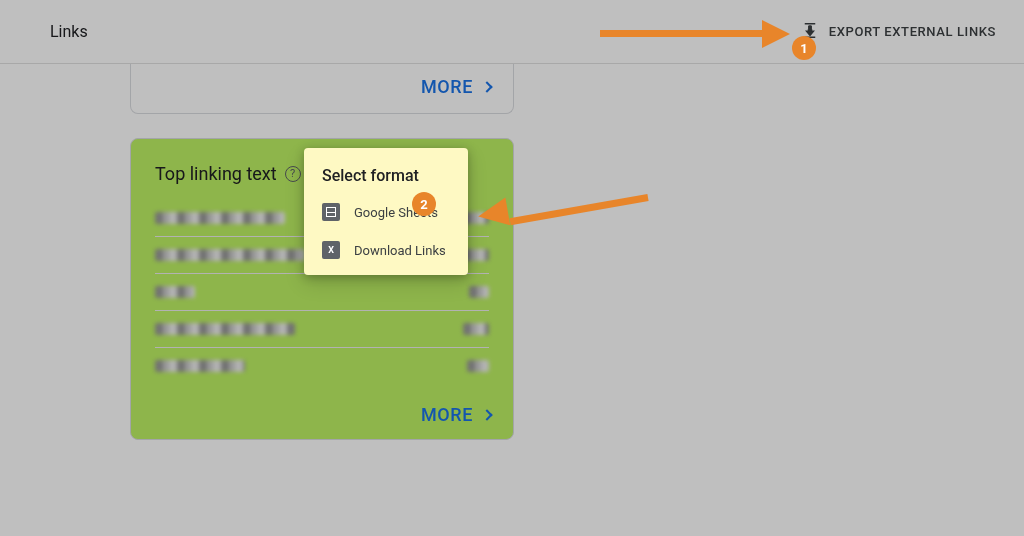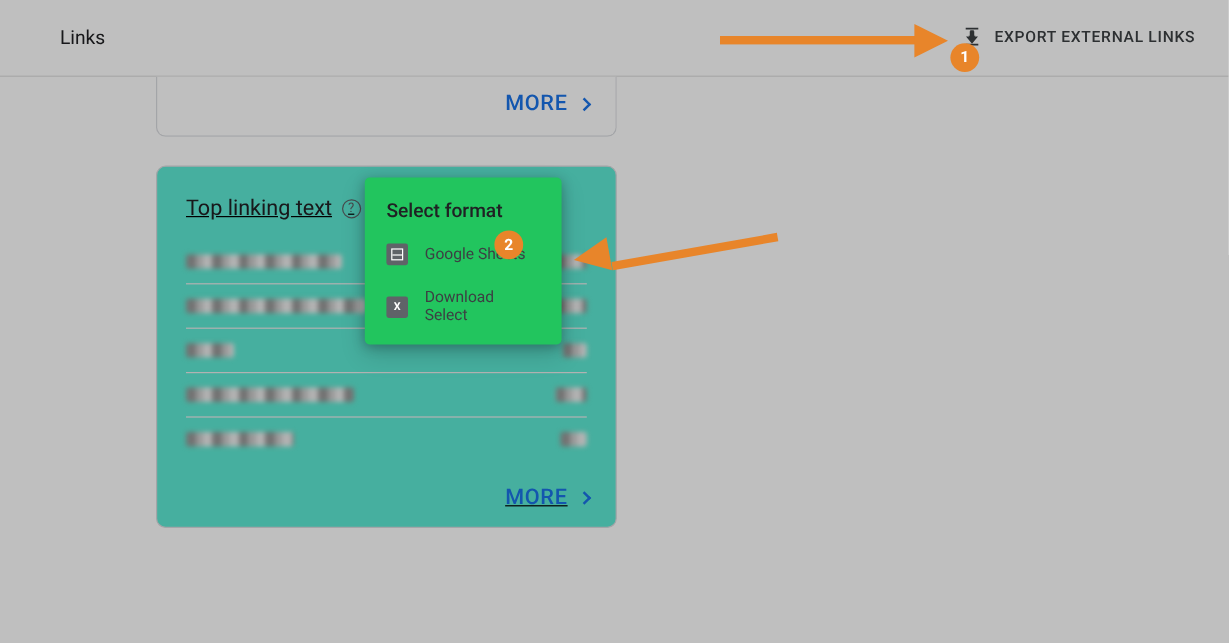--- a/index.html
+++ b/index.html
@@ -42,26 +42,25 @@
       text-transform: uppercase;
       cursor: pointer;
     }
     .export-btn svg { width: 18px; height: 18px; fill: #3c4043; }
 
     .content {
       padding: 0 0 0 130px;
     }
     .card {
       width: 384px;
-      background: #5eead4;
+      background: #bef264;
       border: 1px solid #dadce0;
       border-radius: 8px;
       margin-bottom: 24px;
       padding: 2px 0;
-      text-decoration: underline;
     }
     .card-partial {
       width: 384px;
       background: #fff;
       border: 1px solid #dadce0;
       border-radius: 0 0 8px 8px;
       border-top: none;
       margin-bottom: 24px;
       padding-bottom: 4px;
     }
@@ -126,21 +125,21 @@
       border-top: 2px solid #1a73e8;
       border-right: 2px solid #1a73e8;
       transform: rotate(45deg);
     }
 
     .popup {
       position: absolute;
       left: 304px;
       top: 148px;
       width: 164px;
-      background: #22c55e;
+      background: #fef9c3;
       border-radius: 4px;
       box-shadow: 0 2px 10px rgba(0,0,0,0.25), 0 8px 20px rgba(0,0,0,0.15);
       z-index: 20;
       padding: 14px 0 6px;
     }
     .popup-title {
       font-size: 16px;
       font-weight: 500;
       color: #202124;
       padding: 4px 18px 8px;
@@ -306,21 +305,21 @@
 <div class="dimmer"></div>
 
 <div class="popup">
   <div class="popup-title">Select format</div>
   <div class="popup-item">
     <span class="pi-icon sheets"></span>
     <span>Google Sheets</span>
   </div>
   <div class="popup-item">
     <span class="pi-icon">X</span>
-    <span>Download Select</span>
+    <span>Download Links</span>
   </div>
 </div>
 
 <div class="arrow1">
   <div class="arrow-line"></div>
   <div class="arrow-head"></div>
 </div>
 <div class="badge badge1">1</div>
 
 <div class="arrow2">

